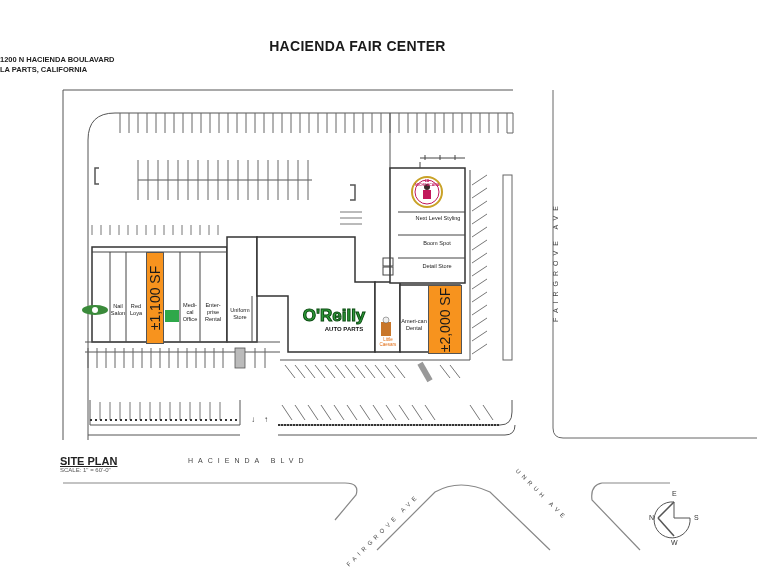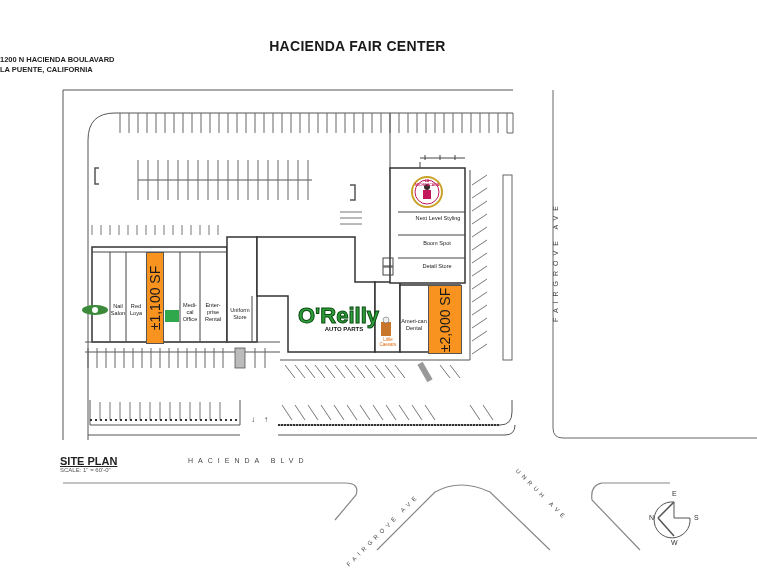--- a/index.html
+++ b/index.html
@@ -15,21 +15,21 @@
   .site{left:60px;top:455px;font-size:11px;font-weight:bold;text-decoration:underline;color:#222;}
   .scale{left:60px;top:467px;font-size:6px;color:#555;}
   .oreilly{left:298px;top:306px;width:72px;height:30px;}
   .compass-lbl{font-size:7px;color:#333;}
 </style>
 </head>
 <body>
 
 <div class="abs title">HACIENDA FAIR CENTER</div>
 <div class="abs sub" style="top:55px">1200 N HACIENDA BOULAVARD</div>
-<div class="abs sub" style="top:65px">LA PUENTE, CALIFORNIA</div>
+<div class="abs sub" style="top:65px">LA PARTS, CALIFORNIA</div>
 
 <svg width="757" height="588">
   <g stroke="#555" stroke-width="1" fill="none">
 
     <path d="M63 440 L63 90 L513 90"></path>
 
     <path d="M88 440 L88 140 Q88 113 115 113 L513 113"></path>
 
     <g stroke="#666">
       <line x1="120" y1="113" x2="120" y2="133"></line>
@@ -280,21 +280,21 @@
   <circle cx="427" cy="187" r="3" fill="#3a2a2a"></circle>
 
   <rect x="381" y="322" width="10" height="14" fill="#c8762a"></rect>
   <circle cx="386" cy="320" r="3" fill="#eee" stroke="#555" stroke-width="0.5"></circle>
 
   <ellipse cx="95" cy="310" rx="13" ry="5" fill="#3a8a3a"></ellipse>
   <circle cx="95" cy="310" r="3" fill="#fff"></circle>
 </svg>
 
 <div class="abs oreilly">
-  <div style="font-size:22px;font-weight:bold;color:#2e9e3a;-webkit-text-stroke:1px #0a4a10;line-height:20px;text-align:center;">O'Reilly</div>
+  <div style="font-size:17px;font-weight:bold;color:#2e9e3a;-webkit-text-stroke:1px #0a4a10;line-height:20px;text-align:center;">O'Reilly</div>
   <div style="font-size:6px;font-weight:bold;color:#111;text-align:center;margin-left:20px;">AUTO PARTS</div>
 </div>
 
 <div class="abs sf" style="left:146px;top:252px;width:16px;height:90px;">
   <span>±1,100 SF</span>
 </div>
 
 <div class="abs sf" style="left:428px;top:285px;width:32px;height:67px;">
   <span>±2,000 SF</span>
 </div>

